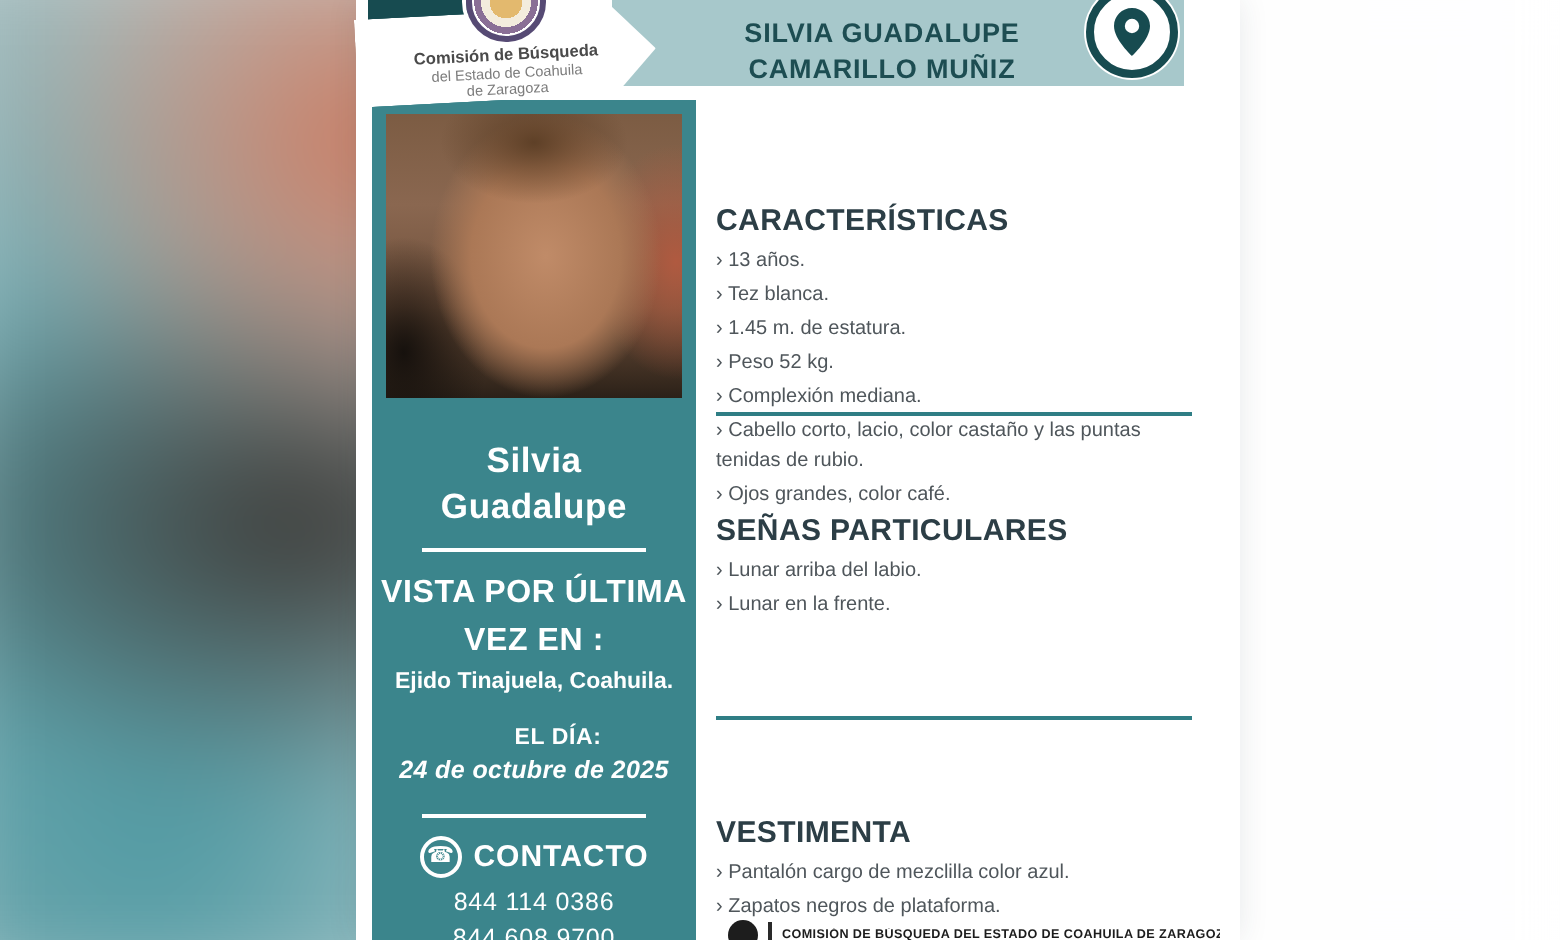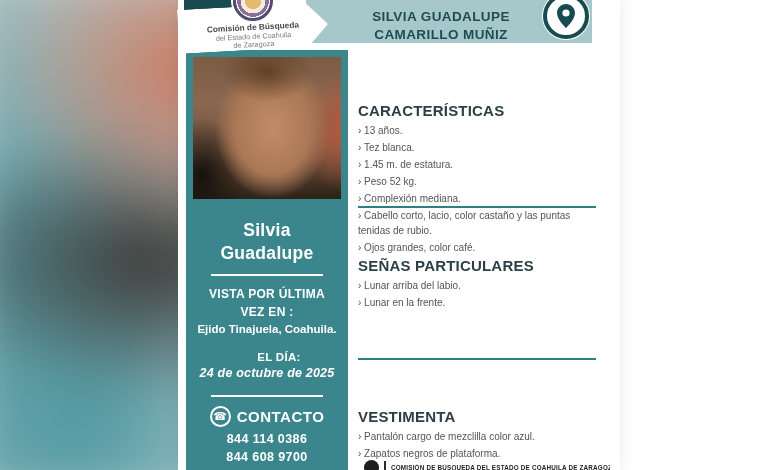--- a/index.html
+++ b/index.html
@@ -45,32 +45,32 @@
   .photo { width:148px; height:142px; margin:7px auto 0;
     background:
       radial-gradient(ellipse 52px 34px at 50% 10%, #5e4027 0%, rgba(94,64,39,0) 90%),
       radial-gradient(ellipse 78px 96px at 54% 50%, #c08b68 0%, #ab7856 48%, rgba(171,120,86,0) 74%),
       radial-gradient(ellipse 54px 74px at 6% 84%, #16110d 0%, rgba(22,17,13,0) 78%),
       radial-gradient(ellipse 58px 84px at 98% 52%, #b05a40 0%, rgba(176,90,64,0) 70%),
       linear-gradient(180deg, #7c5c43 0%, #8a6750 32%, #6e4f3a 68%, #2b2118 100%); }
   .person-name { margin-top:20px; font-size:17.5px; font-weight:bold; line-height:1.32;
                  letter-spacing:.3px; }
   .wdiv { width:112px; height:2px; background:#fff; margin:9px auto; }
-  .lastseen { font-size:12px; font-weight:bold; line-height:1.5; letter-spacing:.3px; }
+  .lastseen { font-size:16px; font-weight:bold; line-height:1.5; letter-spacing:.3px; }
   .place { font-size:11.5px; font-weight:bold; margin-top:2px; }
   .daylabel { margin-top:16px; font-size:11.5px; font-weight:bold; letter-spacing:.3px;padding-left:24px; }
   .datev { font-size:12.5px; font-weight:bold; margin-top:3px; letter-spacing:.2px;font-style:italic; }
   .wdiv2 { width:112px; height:2px; background:#fff; margin:15px auto 9px; }
   .row-ic { display:flex; align-items:center; justify-content:center; gap:6px; }
   .circle-ic { width:21px; height:21px; border:2px solid #fff; border-radius:50%;
                display:flex; align-items:center; justify-content:center; flex-shrink:0; }
   .circle-ic span { font-size:11px; line-height:1; }
   .row-label { font-size:15px; font-weight:bold; letter-spacing:.5px; }
   .phones { margin-top:3px; }
-  .phone { font-size:12.5px; font-weight:bold; line-height:1.45; letter-spacing:.4px; }
+  .phone { font-size:12.5px; font-weight:normal; line-height:1.45; letter-spacing:.4px; }
 
   
   .right-col { position:absolute; left:178px; top:50px; width:256px; height:420px; }
   .sec { position:absolute; left:2px; right:8px; }
   .sec-title { font-size:15px; font-weight:bold; color:#2c3e46; letter-spacing:.2px;
                margin-bottom:4px;margin-top:44px; }
   .li { font-size:10px; color:#4f565b; line-height:1.5; margin:2px 0; }
   .li::before { content:"› "; }
   .tdiv { position:absolute; left:2px; width:238px; height:2px; background:#2f7e85; }
   .sec1 { top:8px; } .tdiv1 { top:156px; } .sec2 { top:163px; }

